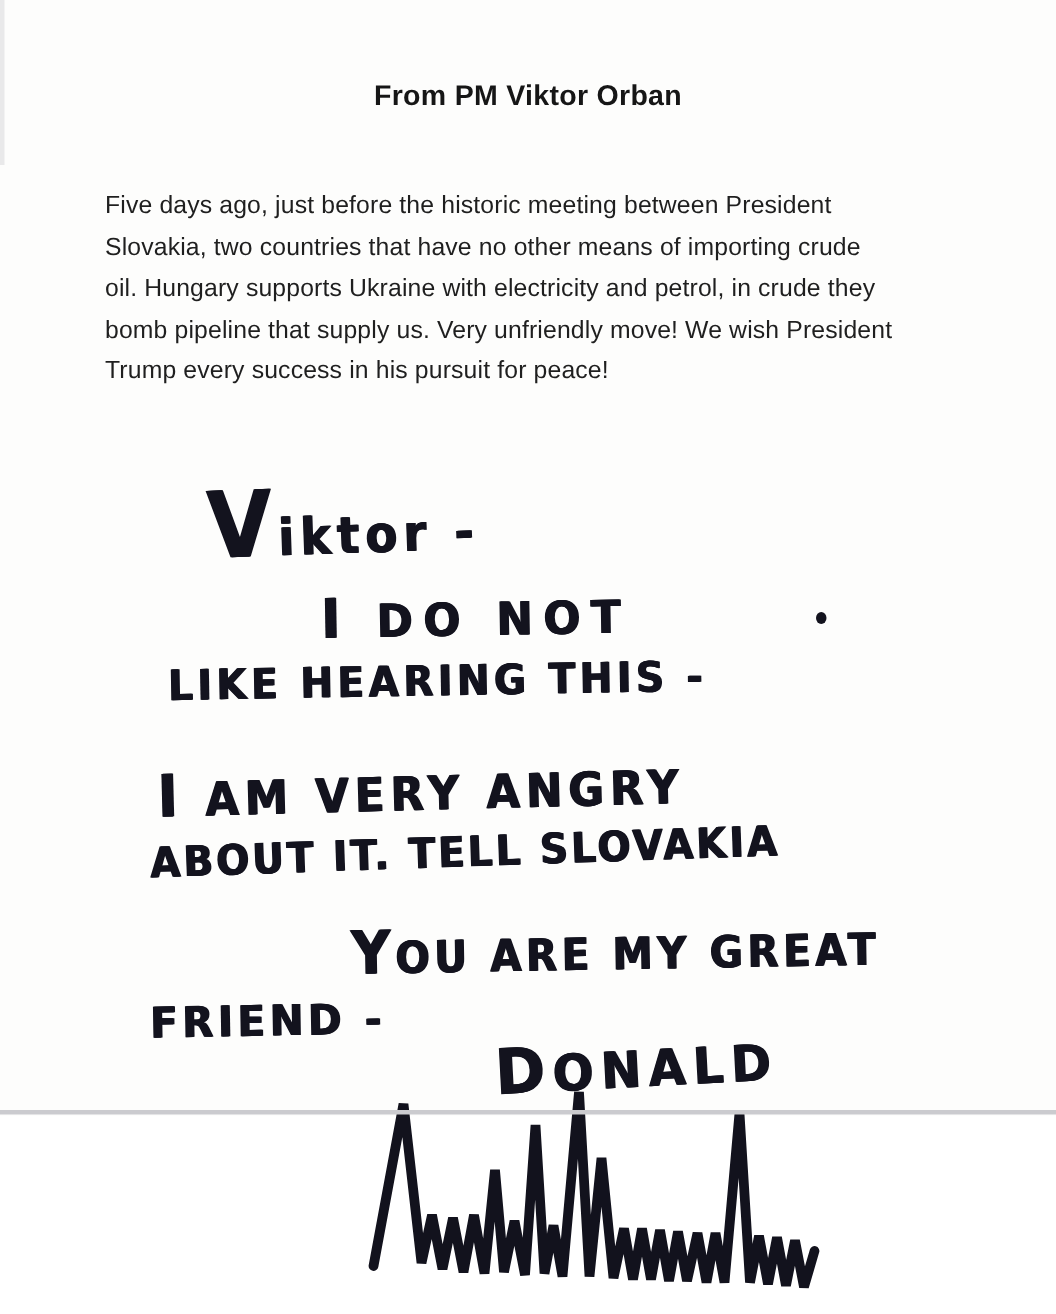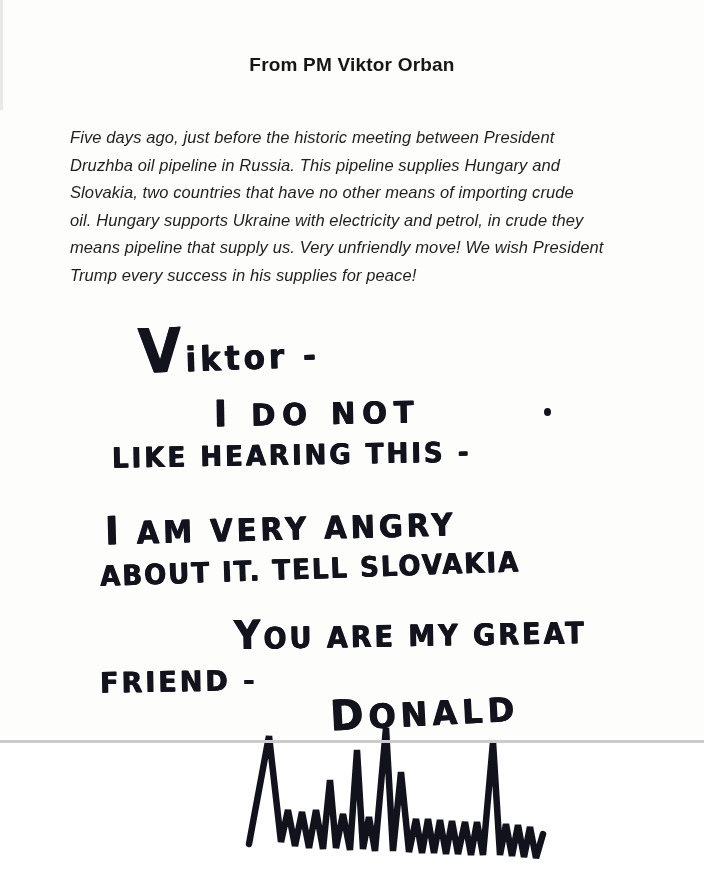--- a/index.html
+++ b/index.html
@@ -29,21 +29,20 @@
     width: 100%;
     text-align: center;
     font-size: 19px; font-weight: bold;
     color: #161616;
     letter-spacing: 0.2px;
   }
   .body-block {
     position: absolute; left: 70px; top: 124px;
     width: 600px;
     color: #1f1f1f;
-    font-style: italic;
   }
   .body-line {
     white-space: nowrap;
     font-size: 16.5px;
     line-height: 27.5px;
     letter-spacing: 0.1px;
   }
   
   .hw {
     position: absolute;
@@ -89,25 +88,24 @@
 <body>
 
 <div class="page">
 
   <div class="edge-left"></div>
 
   <div class="title">From PM Viktor Orban</div>
 
   <div class="body-block">
     <div class="body-line">Five days ago, just before the historic meeting between President</div>
-    <div class="body-line">Druzhba oil pipeline in Russia. This pipeline supplies Hungary and</div>
     <div class="body-line">Slovakia, two countries that have no other means of importing crude</div>
     <div class="body-line">oil. Hungary supports Ukraine with electricity and petrol, in crude they</div>
-    <div class="body-line">means pipeline that supply us. Very unfriendly move! We wish President</div>
-    <div class="body-line">Trump every success in his supplies for peace!</div>
+    <div class="body-line">bomb pipeline that supply us. Very unfriendly move! We wish President</div>
+    <div class="body-line">Trump every success in his pursuit for peace!</div>
   </div>
 
   <div class="hw hw-1">Viktor -</div>
   <div class="hw hw-2">I DO NOT</div>
   <div class="hw hw-3">LIKE HEARING THIS -</div>
   <div class="hw hw-4">I AM VERY ANGRY</div>
   <div class="hw hw-5">ABOUT IT. TELL SLOVAKIA</div>
   <div class="hw hw-6">YOU ARE MY GREAT</div>
   <div class="hw hw-7">FRIEND -</div>
   <div class="hw hw-8">DONALD</div>

